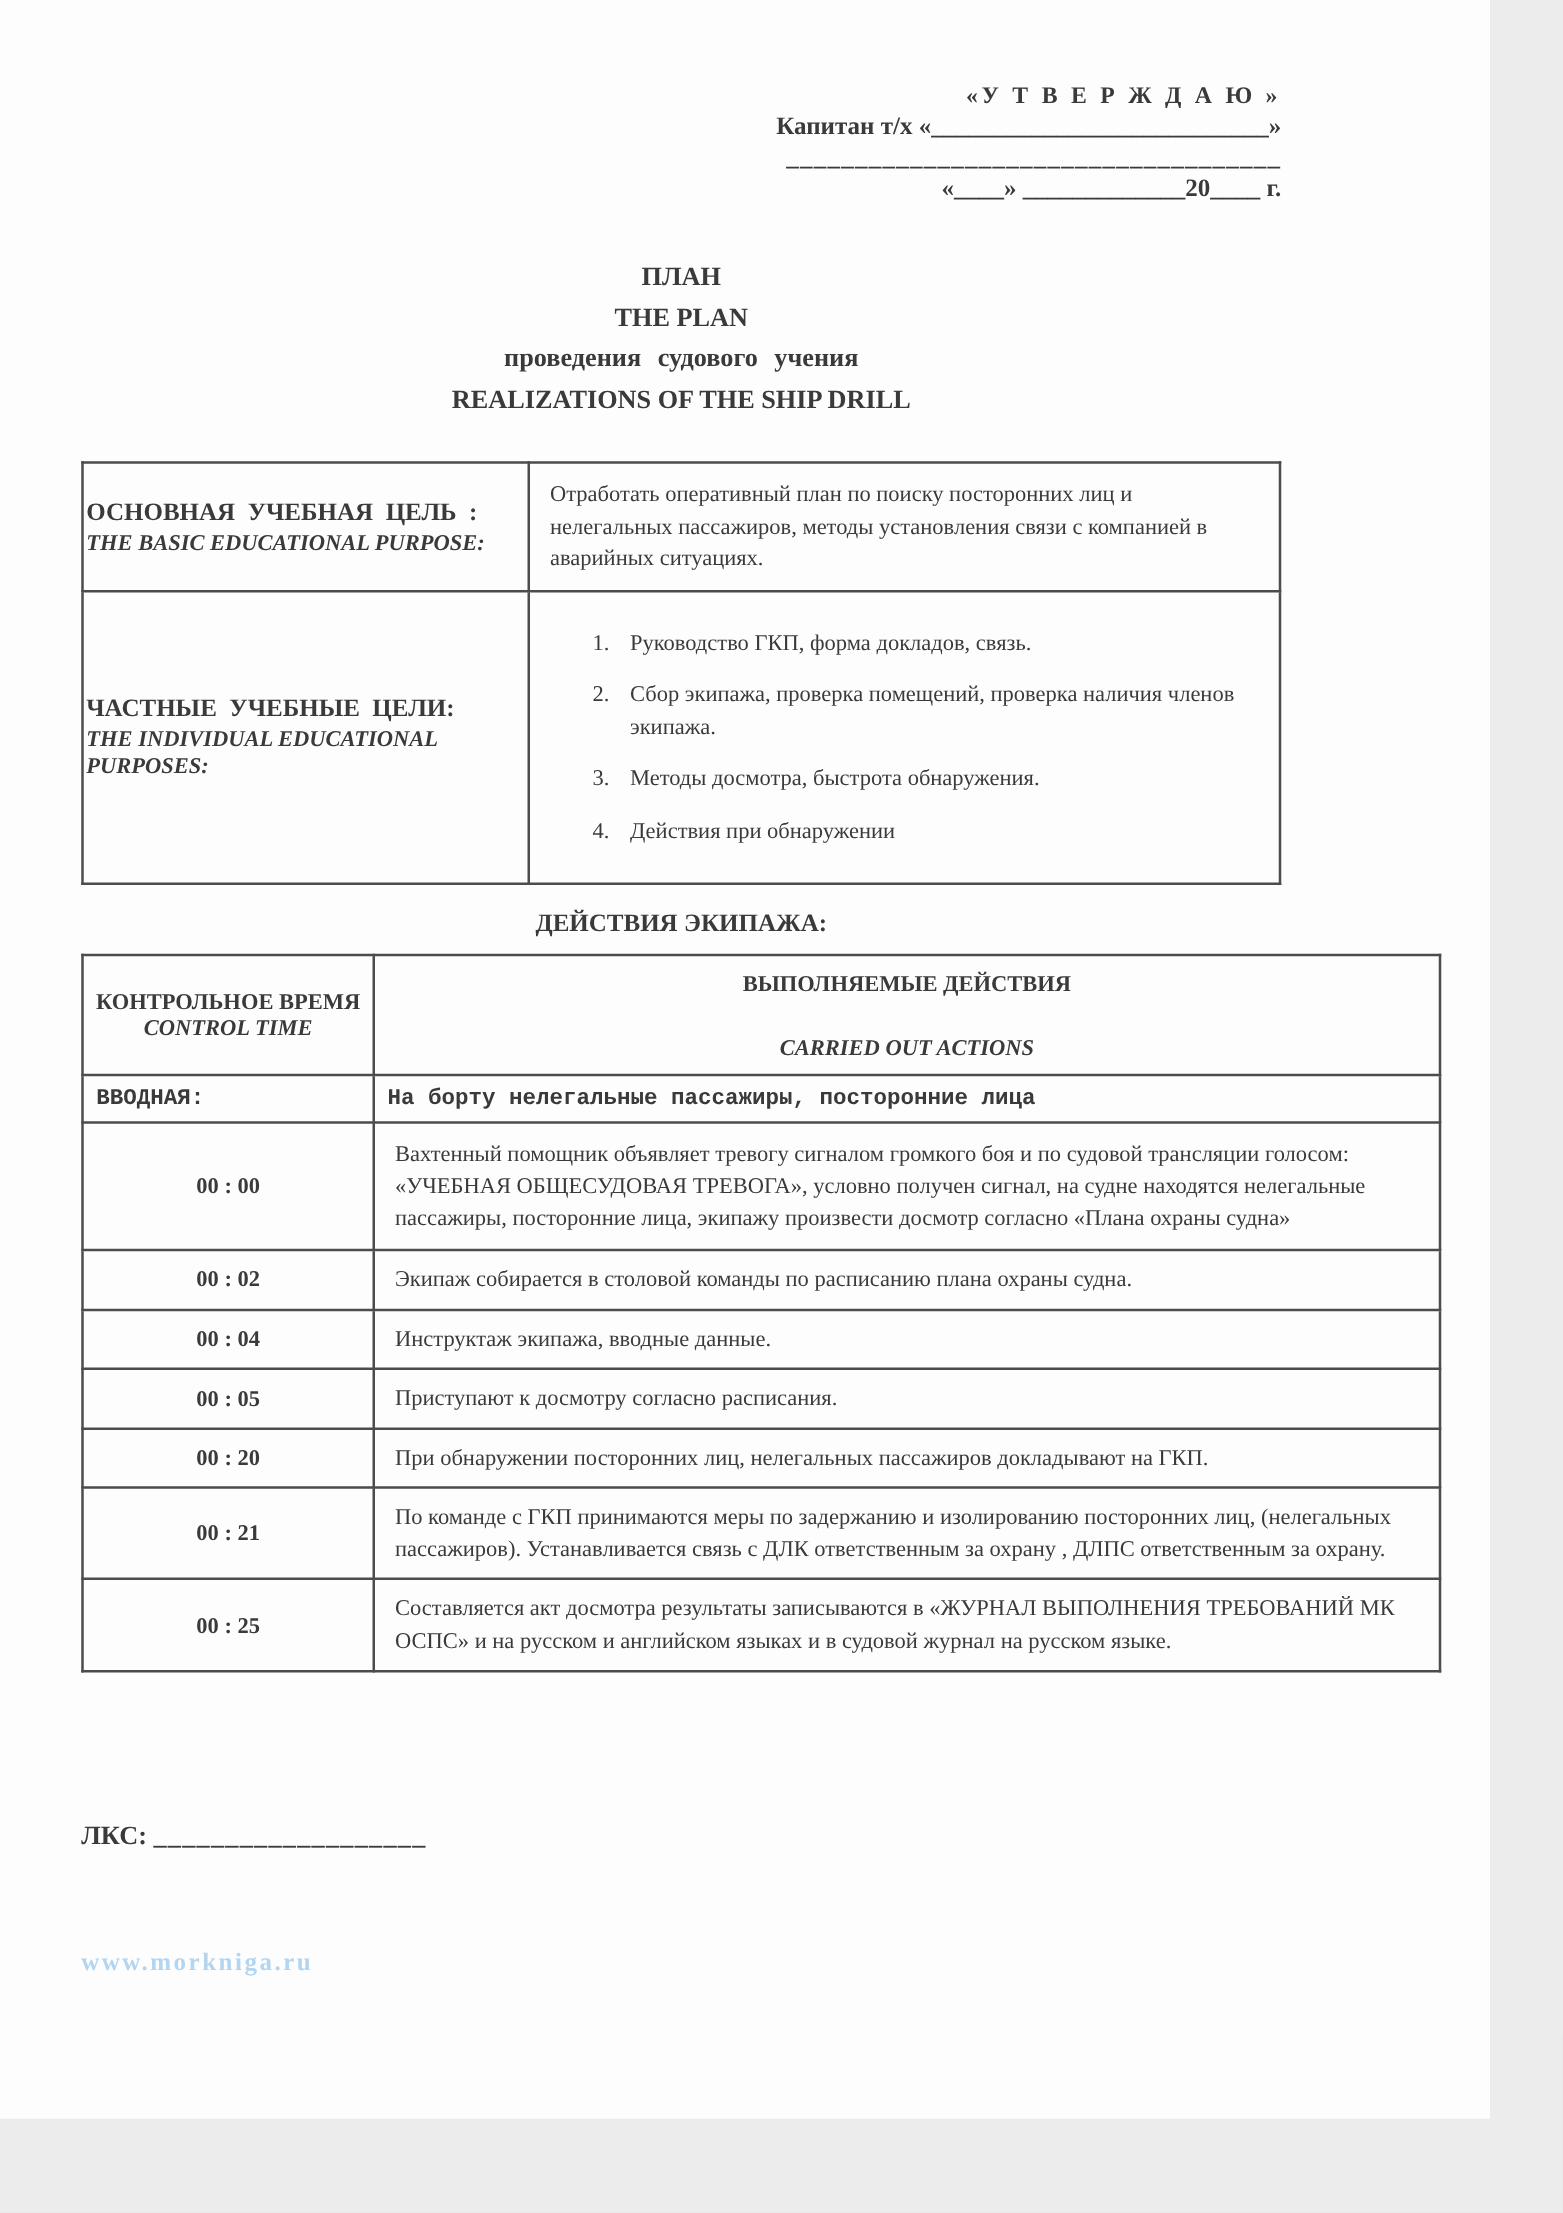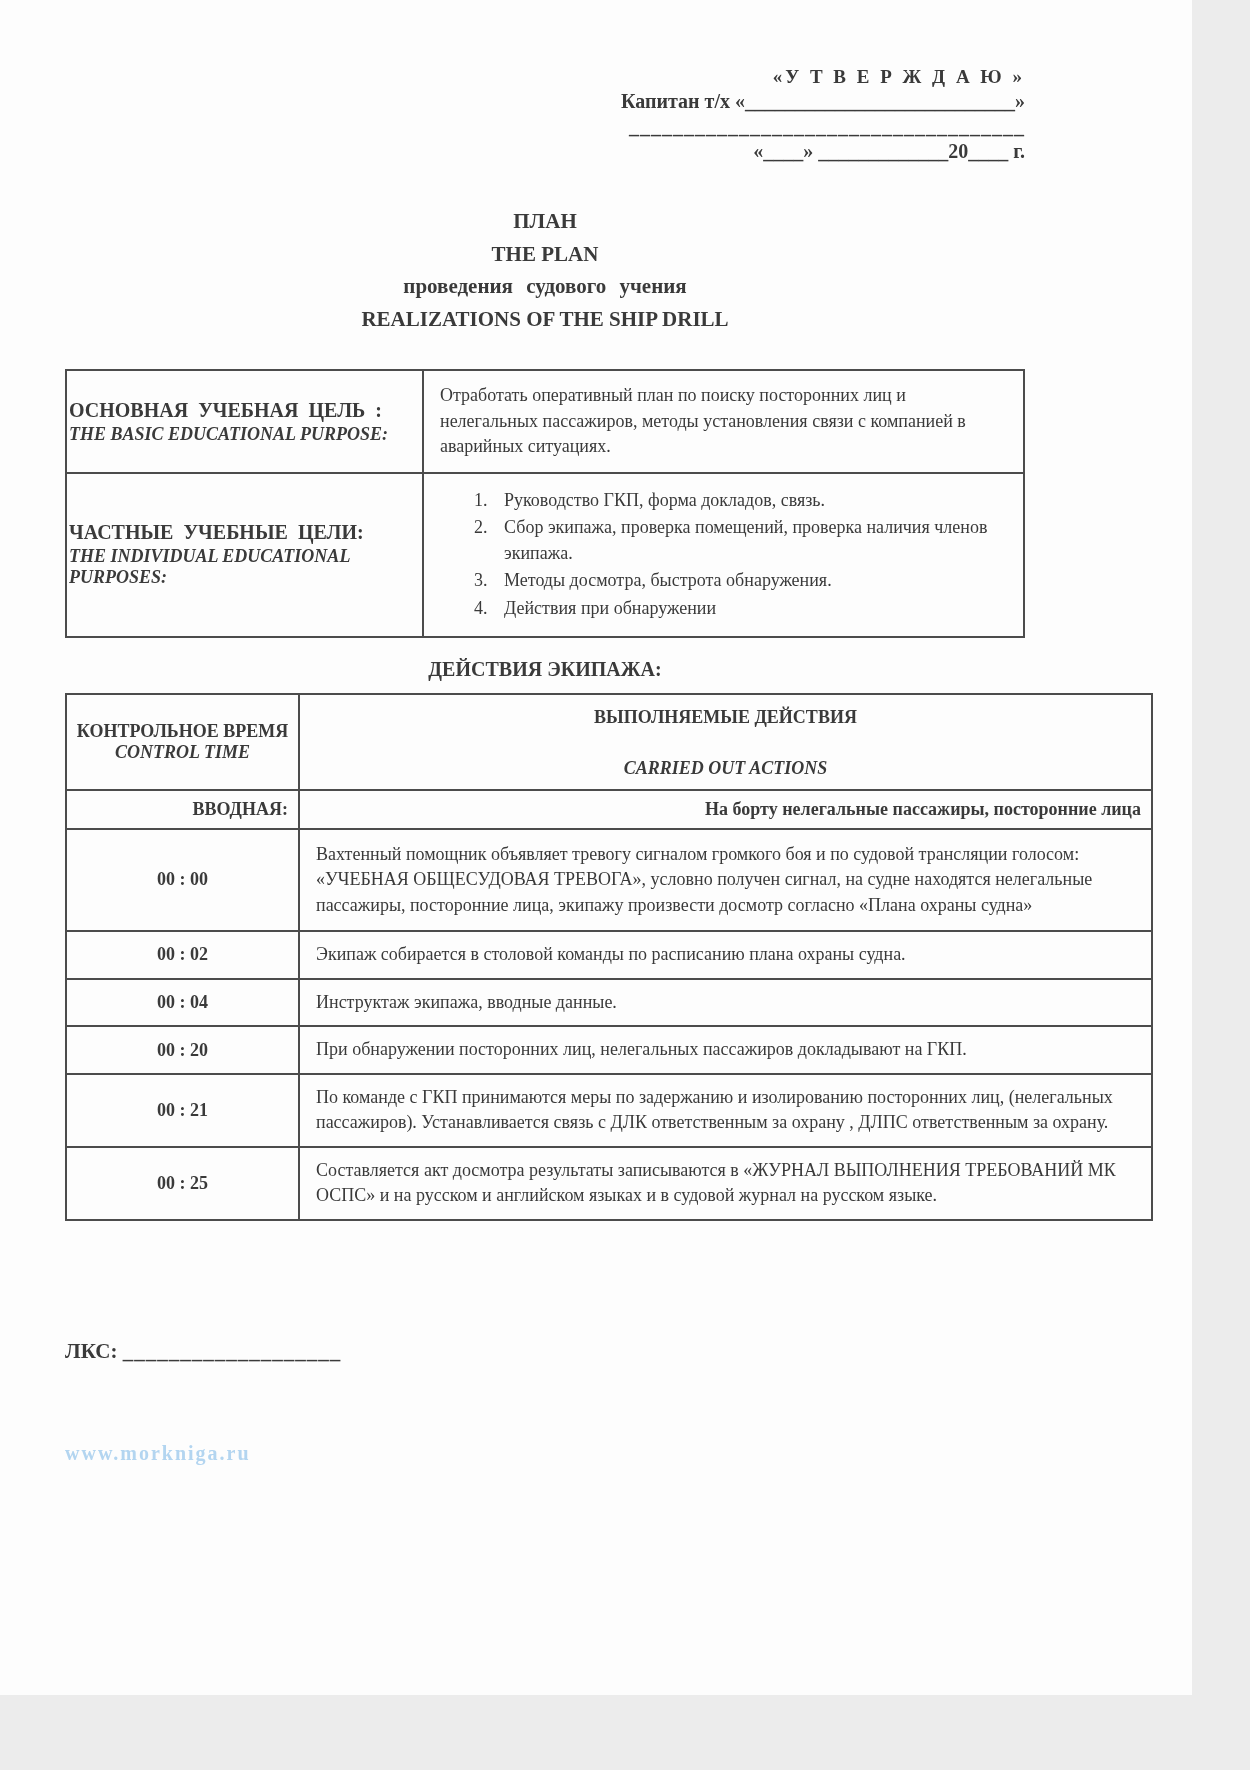--- a/index.html
+++ b/index.html
@@ -29,33 +29,33 @@
 
   
   table { border-collapse:collapse; }
   .purpose-table { width:960px; margin-top:34px; }
   .purpose-table td { border:2px solid #4c4c4c; }
   .purpose-table .label-cell { width:343px; padding:12px 10px 12px 2px; vertical-align:middle; }
   .lbl-ru { font-weight:bold; font-size:20px; word-spacing:5px; }
   .lbl-en { font-weight:bold; font-style:italic; font-size:18px; margin-top:2px; }
   .purpose-table .content-cell { padding:12px 16px; font-size:18px; line-height:1.42; vertical-align:middle; }
   .content-cell ol { margin:0; padding-left:52px; }
-  .content-cell li { padding-left:12px; margin:2px 0; }
+  .content-cell li { padding-left:12px; margin:16px 0; }
 
   
   .section-heading { text-align:center; font-weight:bold; font-size:20px; margin:20px 0 12px; }
 
   
   .actions-table { width:1088px; }
   .actions-table td { border:2px solid #4c4c4c; font-size:18px; }
   .time-cell { width:223px; text-align:center; vertical-align:middle; font-weight:bold; padding:8px 4px; }
   .time-sub { font-style:italic; }
   .hdr-right { text-align:center; font-weight:bold; vertical-align:top; padding:12px 10px 10px; }
   .hdr-right .en { font-style:italic; margin-top:30px; }
-  .intro-cell { text-align:right; font-weight:bold; padding:8px 10px; vertical-align:middle; }
+  .intro-cell { text-align:left; font-weight:bold; padding:8px 10px; vertical-align:middle;font-family:Liberation Mono, monospace; }
   .action-cell { padding:10px 16px; line-height:1.42; vertical-align:middle; }
   .row-0 .action-cell { padding-top:12px; padding-bottom:12px; }
 
   
   .lks-block { margin-top:118px; font-weight:bold; font-size:21px; }
   .lks-line { letter-spacing:1px; }
   .watermark { text-align:left; margin-top:78px; font-weight:bold; font-size:20px; letter-spacing:2px; color:#b3d5f0; }
 </style>
 </head>
 <body>
@@ -130,20 +130,24 @@
       </tr>
       <tr>
         <td class="time-cell">00 : 02</td>
         <td class="action-cell">Экипаж собирается в столовой команды по расписанию плана охраны судна.</td>
       </tr>
       <tr>
         <td class="time-cell">00 : 04</td>
         <td class="action-cell">Инструктаж экипажа, вводные данные.</td>
       </tr>
       <tr>
+        <td class="time-cell">00 : 05</td>
+        <td class="action-cell">Приступают к досмотру согласно расписания.</td>
+      </tr>
+      <tr>
         <td class="time-cell">00 : 20</td>
         <td class="action-cell">При обнаружении посторонних лиц, нелегальных пассажиров докладывают на ГКП.</td>
       </tr>
       <tr>
         <td class="time-cell">00 : 21</td>
         <td class="action-cell">По команде с ГКП принимаются меры по задержанию и изолированию посторонних лиц, (нелегальных пассажиров). Устанавливается связь с ДЛК ответственным за охрану , ДЛПС ответственным за охрану.</td>
       </tr>
       <tr>
         <td class="time-cell">00 : 25</td>
         <td class="action-cell">Составляется акт досмотра результаты записываются в «ЖУРНАЛ ВЫПОЛНЕНИЯ ТРЕБОВАНИЙ МК ОСПС» и на русском и английском языках и в судовой журнал на русском языке.</td>

